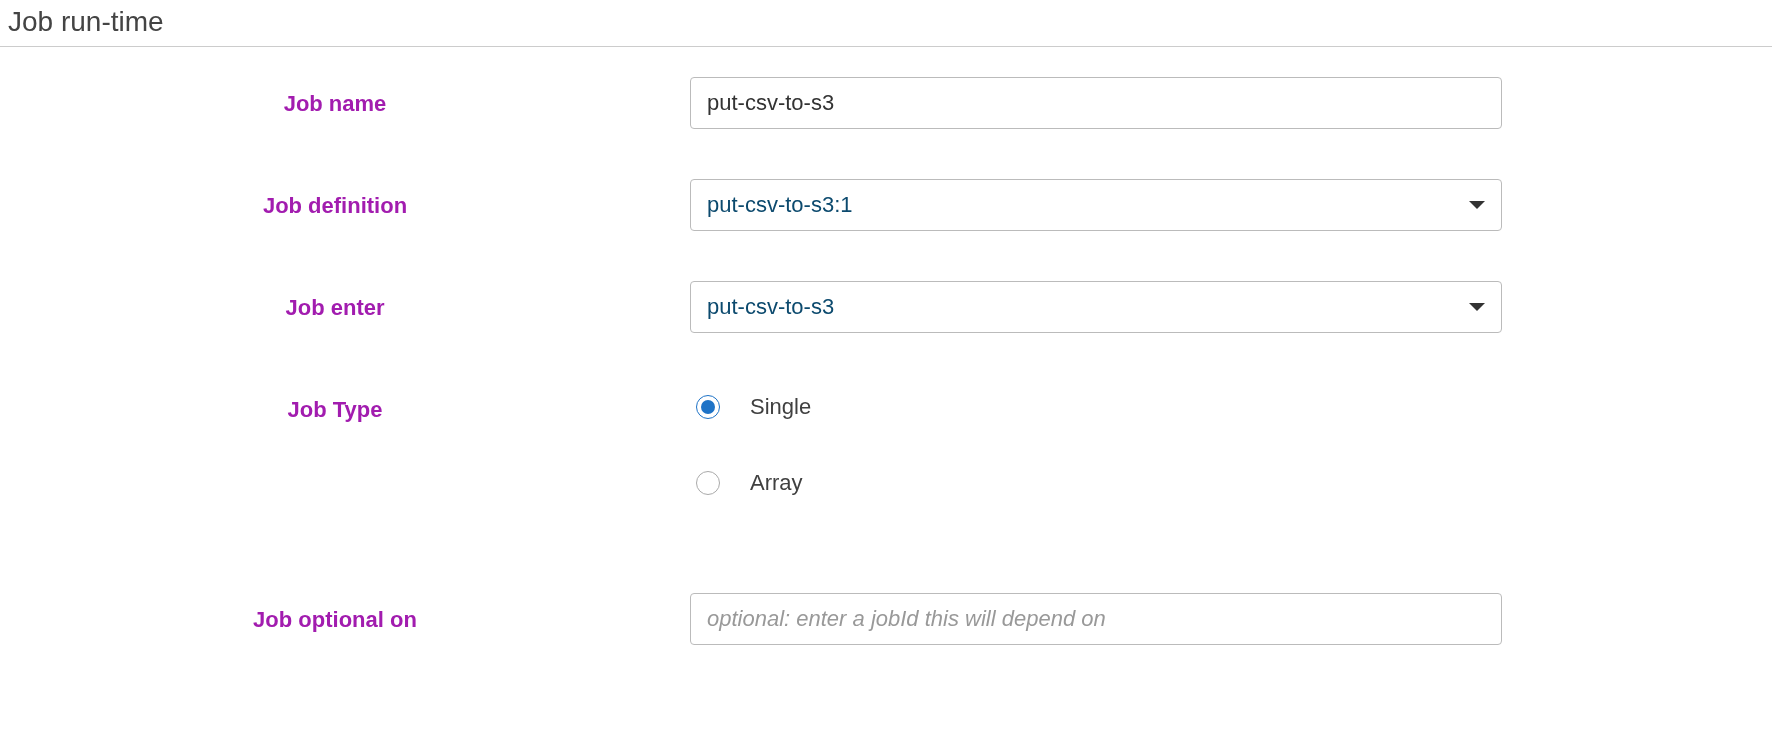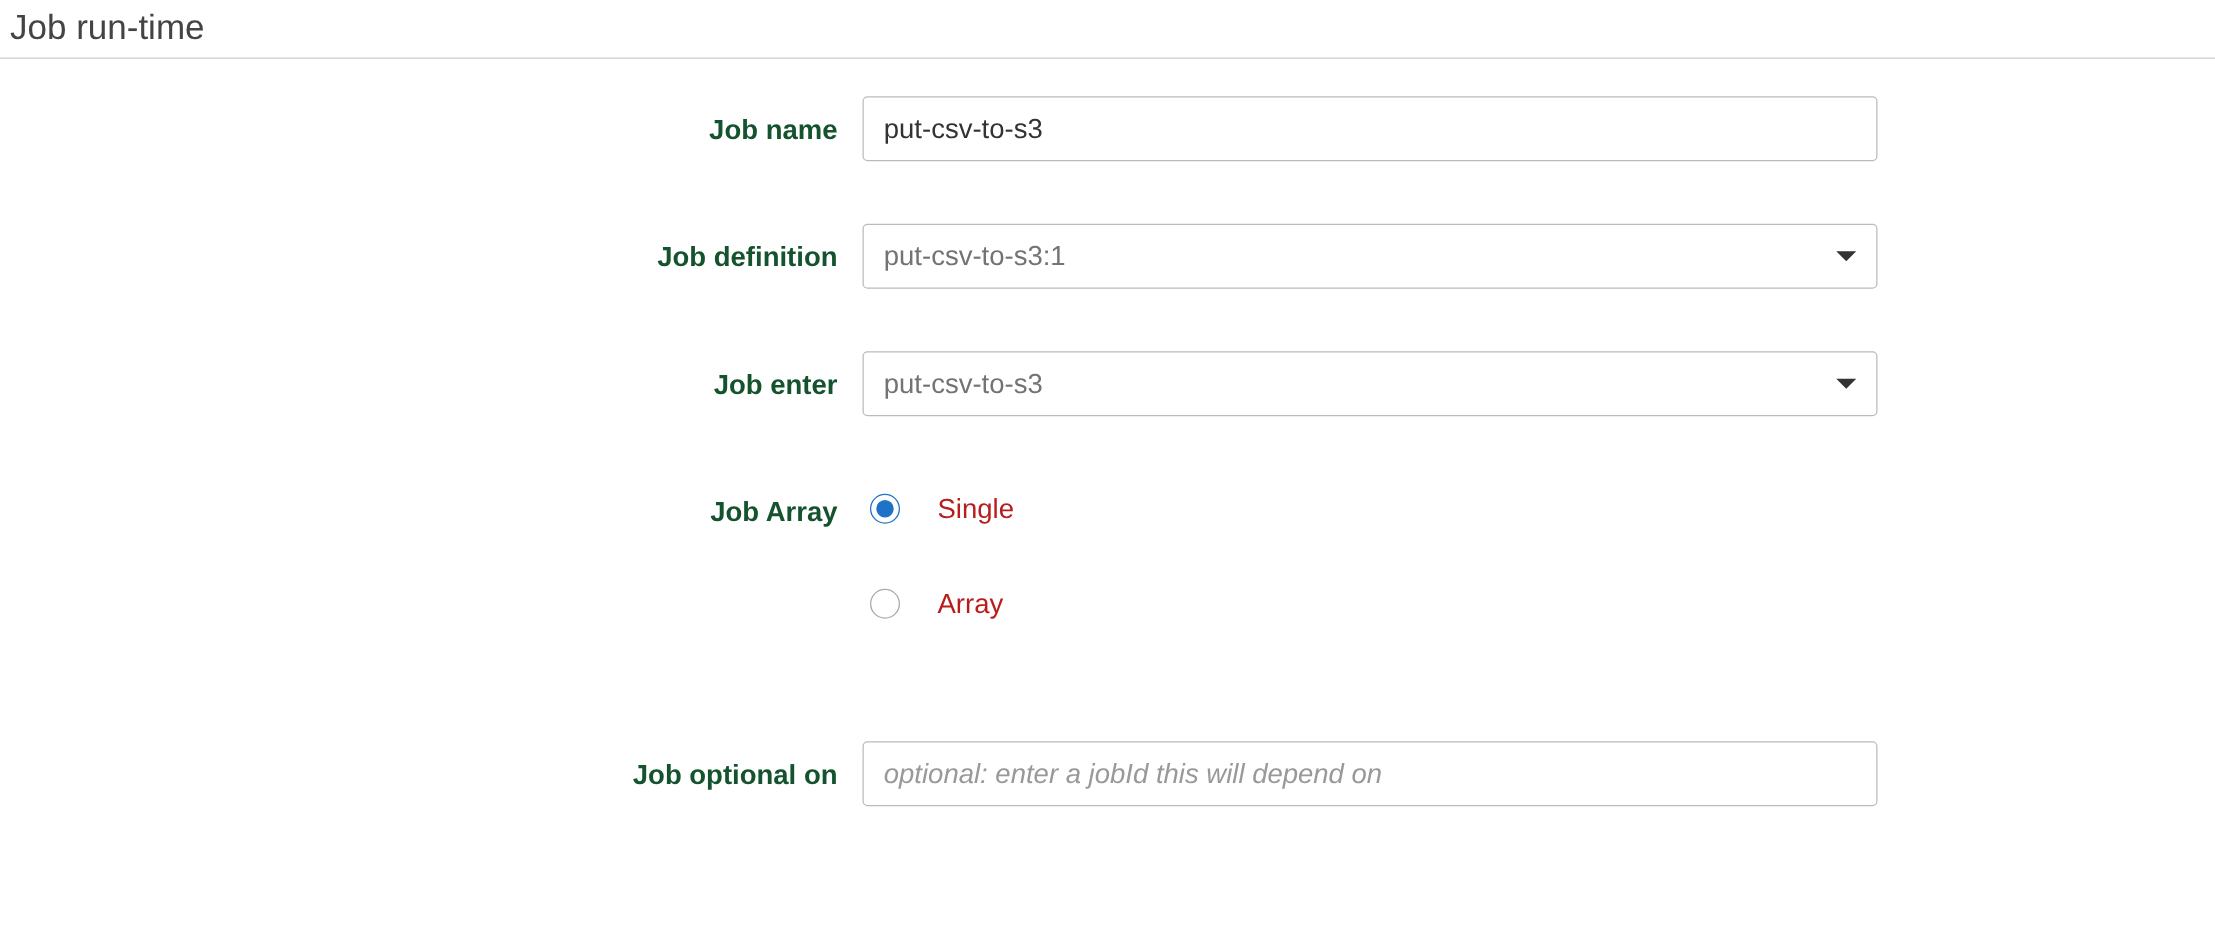--- a/index.html
+++ b/index.html
@@ -29,26 +29,26 @@
     .form-row {
       display: flex;
       align-items: flex-start;
       margin-bottom: 50px;
     }
     .form-row.radio-block {
       margin-bottom: 90px;
     }
     .label-col {
       width: 690px;
-      text-align: right;
+      text-align: center;
       padding-right: 20px;
       padding-top: 14px;
       font-weight: 700;
       font-size: 22px;
-      color: #14532d;
+      color: #a21caf;
     }
     .control-col {
       width: 812px;
     }
     .text-input, .select-box {
       width: 100%;
       height: 52px;
       padding: 0 16px;
       font-size: 22px;
       color: #333;
@@ -66,21 +66,21 @@
       color: #999;
       font-style: italic;
     }
     .select-box {
       justify-content: space-between;
       cursor: pointer;
       user-select: none;
     }
     .select-value {
       font-size: 22px;
-      color: #737373;
+      color: #0c4a6e;
     }
     .caret {
       width: 0;
       height: 0;
       border-left: 8px solid transparent;
       border-right: 8px solid transparent;
       border-top: 8px solid #333;
     }
     .radio-group {
       padding-top: 4px;
@@ -115,21 +115,21 @@
       height: 14px;
       border-radius: 50%;
       background: #1e73c7;
       display: none;
     }
     .radio-outer.checked .radio-inner {
       display: block;
     }
     .radio-label {
       font-size: 22px;
-      color: #b91c1c;
+      color: #404040;
     }
   </style>
 </head>
 <body>
 
 <h1 class="section-title">Job run-time</h1>
 <hr class="divider">
 
 <div class="form-row">
   <div class="label-col">Job name</div>
@@ -152,21 +152,21 @@
   <div class="label-col">Job enter</div>
   <div class="control-col">
     <div class="select-box">
       <span class="select-value">put-csv-to-s3</span>
       <span class="caret"></span>
     </div>
   </div>
 </div>
 
 <div class="form-row radio-block">
-  <div class="label-col">Job Array</div>
+  <div class="label-col">Job Type</div>
   <div class="control-col">
     <div class="radio-group">
       <div class="radio-option">
         <span class="radio-outer checked">
             <span class="radio-inner"></span>
           </span>
         <span class="radio-label">Single</span>
       </div>
       <div class="radio-option">
         <span class="radio-outer"></span>

